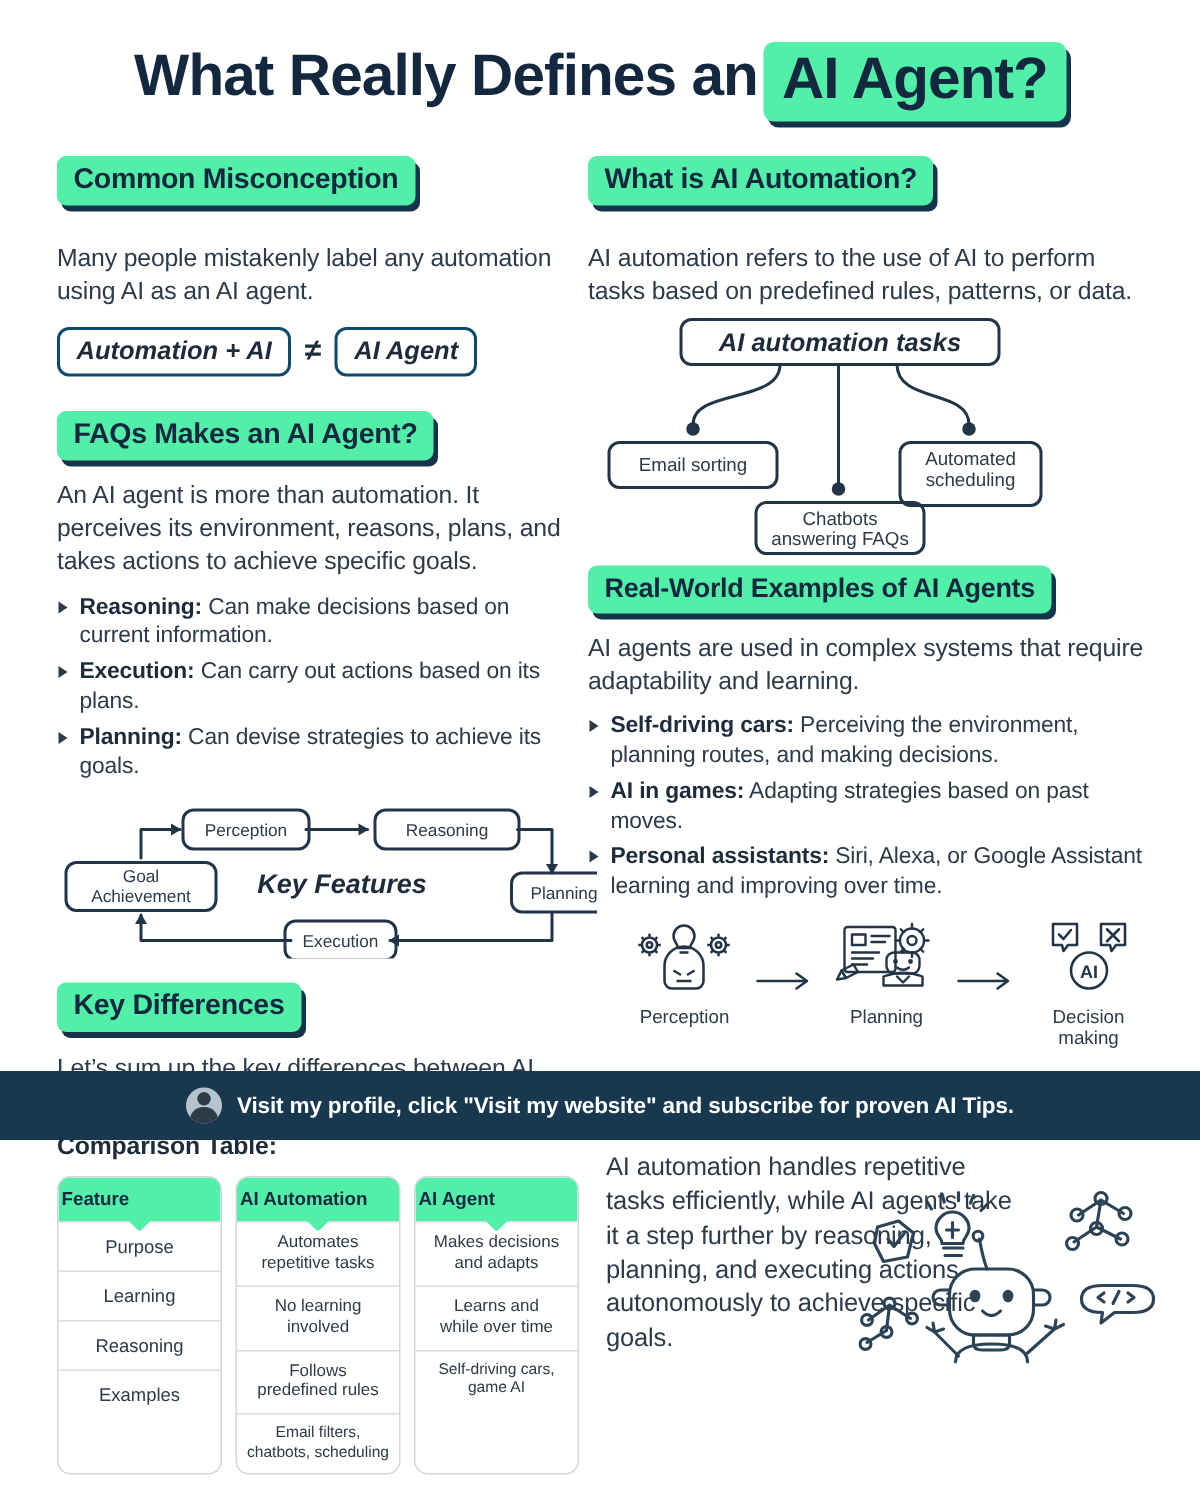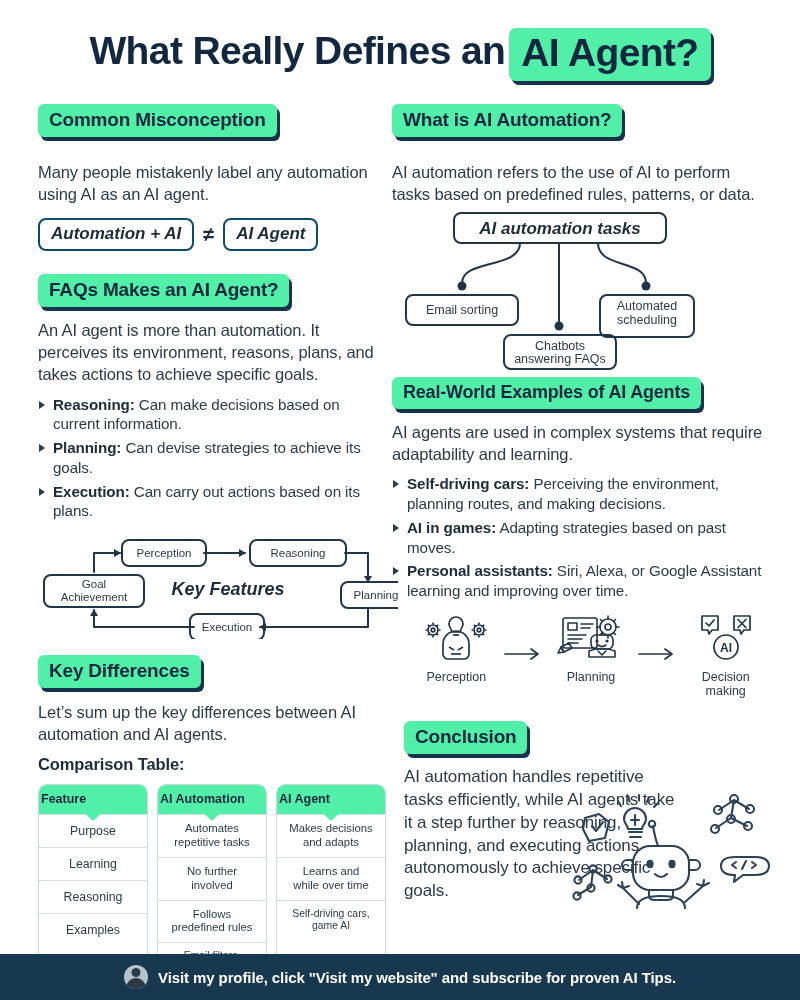--- a/index.html
+++ b/index.html
@@ -7,21 +7,21 @@
 
   html, body {
     width: 800px; height: 1000px;
     background: #ffffff;
     font-family: "Liberation Sans", sans-serif;
     overflow: hidden;
   }
 
   .page {
     position: relative;
-    width: 800px; height: 1000px;
+    width: 800px; height: 760px;
     background: #ffffff;
   }
 
   
   .title {
     position: absolute;
     left: 0; top: 26px;
     width: 800px;
     text-align: center;
     font-size: 39px;
@@ -243,22 +243,22 @@
         <div class="neq">≠</div>
         <div class="eq-box">AI Agent</div>
       </div>
     </div>
 
     <div style="margin-top:23px;">
       <div class="badge">FAQs Makes an AI Agent?</div>
       <div class="para" style="margin-top:12px;">An AI agent is more than automation. It perceives its environment, reasons, plans, and takes actions to achieve specific goals.</div>
       <ul class="bullets">
         <li><b>Reasoning:</b><span> Can make decisions based on current information.</span></li>
+        <li><b>Execution:</b><span> Can carry out actions based on its plans.</span></li>
         <li><b>Planning:</b><span> Can devise strategies to achieve its goals.</span></li>
-        <li><b>Execution:</b><span> Can carry out actions based on its plans.</span></li>
       </ul>
     </div>
 
     <div style="margin-top:6px;">
       <svg class="diagram" width="360" height="112" viewBox="0 0 360 112">
         <g fill="none" stroke="#223546" stroke-width="2" stroke-linecap="round" stroke-linejoin="round">
 
           <path d="M56 45 L56 26 L82 26"></path>
           <path d="M76 22 L83 26 L76 30" fill="#223546" stroke="none"></path>
 
@@ -302,21 +302,21 @@
           <div class="cmp-head">Feature</div>
           <div class="cmp-cell">Purpose</div>
           <div class="cmp-cell">Learning</div>
           <div class="cmp-cell">Reasoning</div>
           <div class="cmp-cell">Examples</div>
         </div>
         <div class="cmp-col">
           <div class="cmp-head">AI Automation</div>
           <div class="cmp-cell" style="white-space:pre-line">Automates
 repetitive tasks</div>
-          <div class="cmp-cell" style="white-space:pre-line">No further
+          <div class="cmp-cell" style="white-space:pre-line">No learning
 involved</div>
           <div class="cmp-cell" style="white-space:pre-line">Follows
 predefined rules</div>
           <div class="cmp-cell small" style="white-space:pre-line">Email filters,
 chatbots, scheduling</div>
         </div>
         <div class="cmp-col">
           <div class="cmp-head">AI Agent</div>
           <div class="cmp-cell" style="white-space:pre-line">Makes decisions
 and adapts</div>

